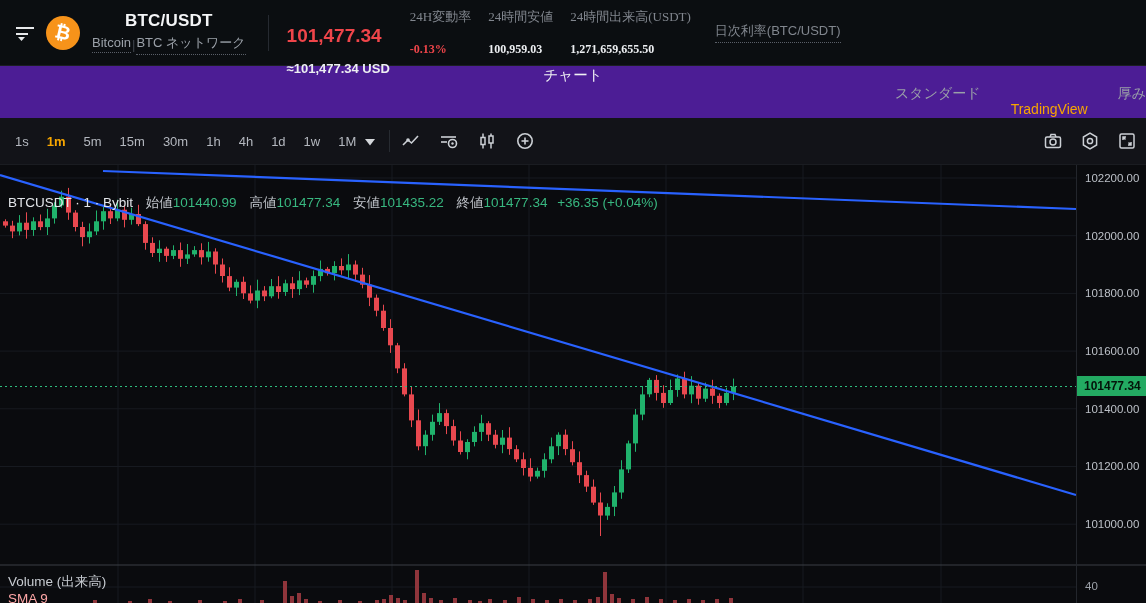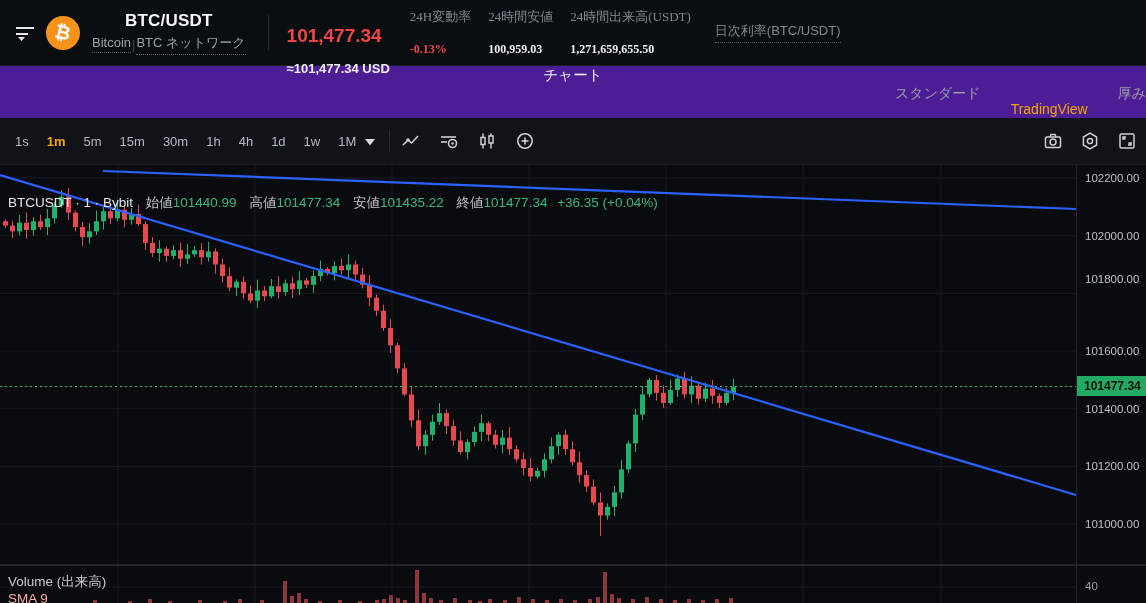--- a/index.html
+++ b/index.html
@@ -489,19 +489,19 @@
     <span class="t2">SMA 9</span>
     <span class="ma1">5</span>
     <span class="ma2">14</span>
   </div>
 
   <div class="axis" id="price-axis">
     <div class="price-badge" id="price-badge" style="top: 211px;">101477.34</div>
     <div class="vol-tick" id="vol-tick" style="top: 415px;">40</div>
   <div class="tick" style="top: 5px;">102200.00</div>
       <div class="tick" style="top: 63px;">102000.00</div>
-      <div class="tick" style="top: 106px;">101800.00</div>
+      <div class="tick" style="top: 120px;">101800.00</div>
       <div class="tick" style="top: 178px;">101600.00</div>
       <div class="tick" style="top: 236px;">101400.00</div>
       <div class="tick" style="top: 293px;">101200.00</div>
       <div class="tick" style="top: 351px;">101000.00</div>
     </div>
 </div>
 
 </body></html>

